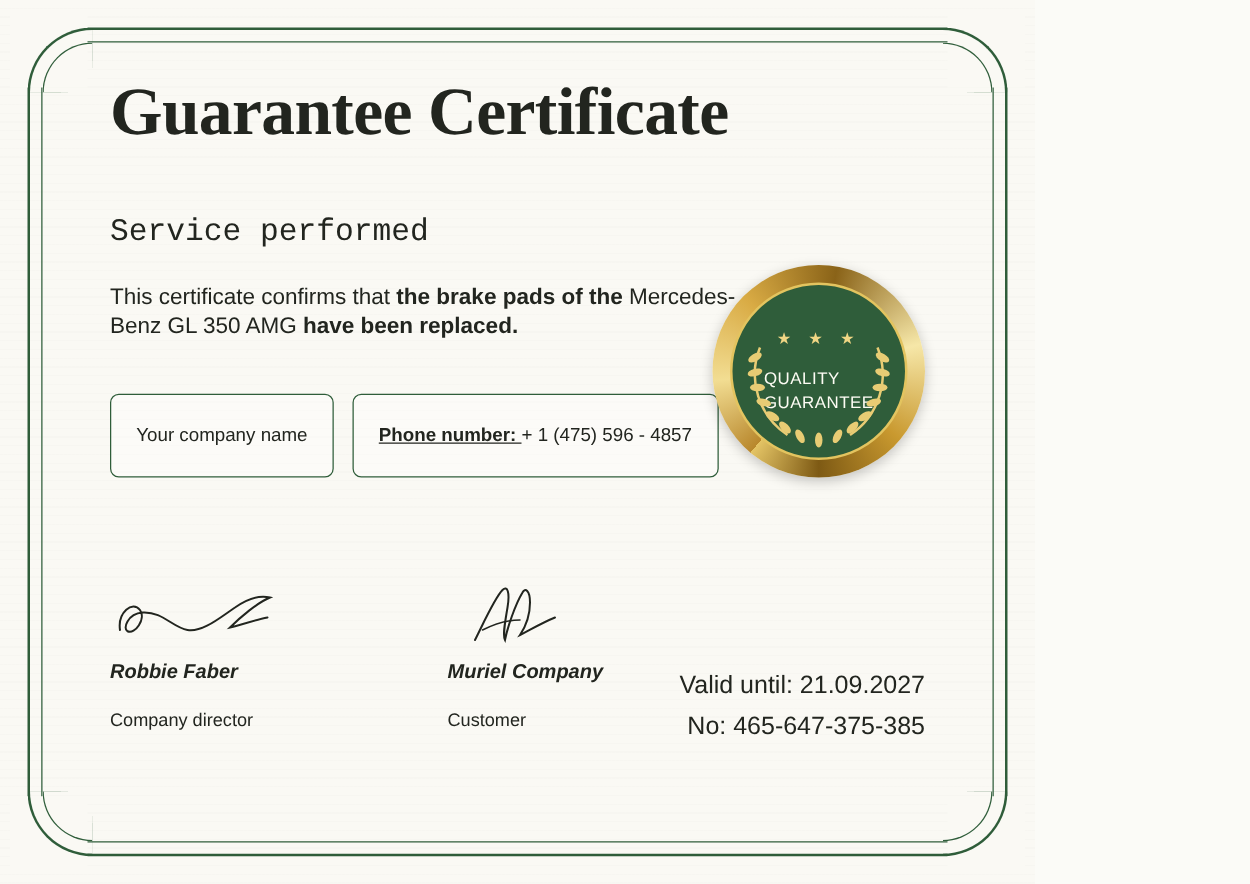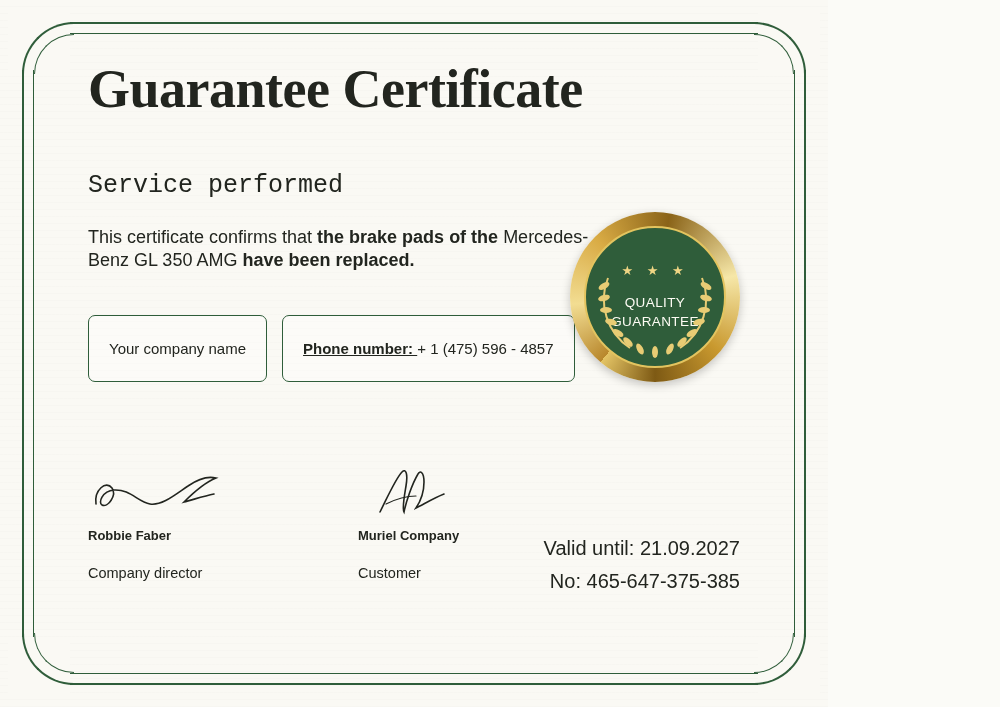--- a/index.html
+++ b/index.html
@@ -170,21 +170,21 @@
   }
   .seal-stars {
     color: #f0d684;
     font-size: 13px;
     letter-spacing: 5px;
     margin-bottom: 16px;
   }
   .seal-text {
     color: #fdfcf4;
     font-size: 13.5px;
-    text-align: center;
+    text-align: left;
     line-height: 1.35;
     letter-spacing: 0.4px;
   }
   .seal-wreath {
     position: absolute;
     inset: 14px;
     pointer-events: none;
   }
 
   
@@ -196,24 +196,25 @@
   }
   .sig-block {
     position: absolute;
     top: 0;
   }
   .sig-block.one { left: 0; }
   .sig-block.two { left: 270px; }
 
   .sig-mark { height: 62px; }
   .sig-name {
-    font-size: 13px;
+    font-size: 16px;
     font-weight: bold;
     color: #22251f;
     margin-top: 2px;
+    font-style: italic;
   }
   .sig-role {
     font-size: 14.5px;
     color: #22251f;
     margin-top: 22px;
   }
 
   .meta {
     position: absolute;
     right: 0;

